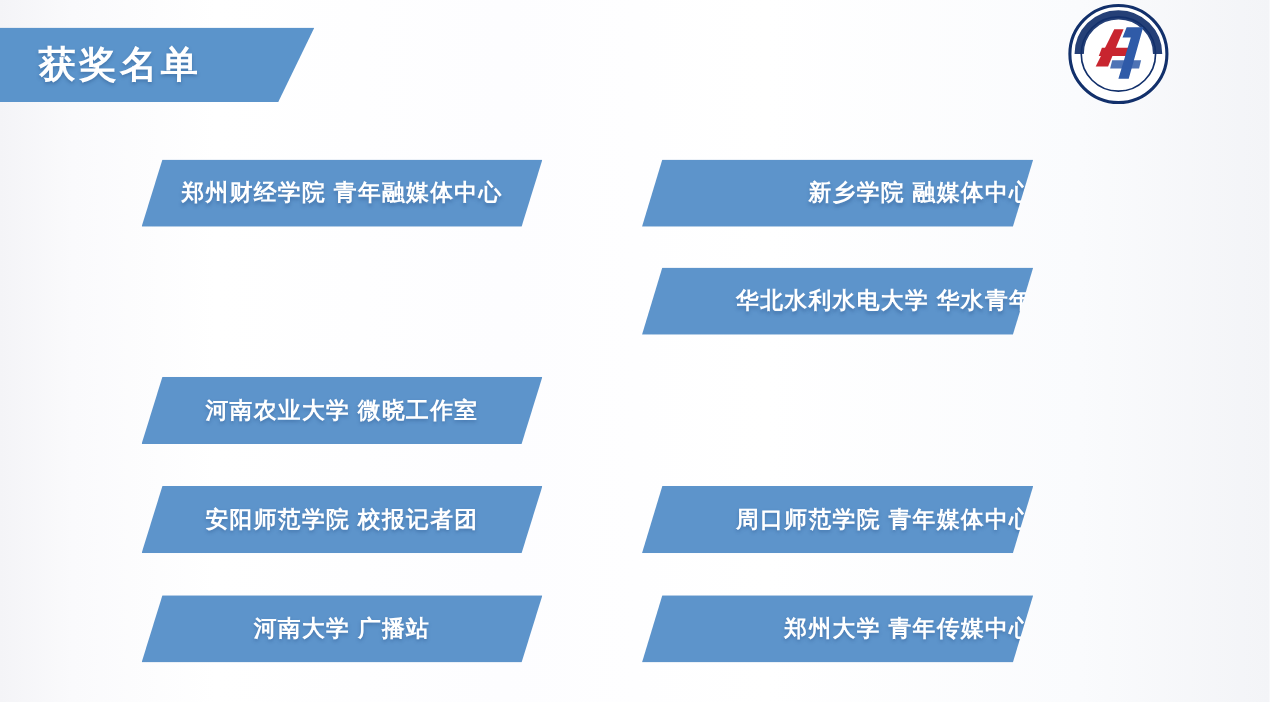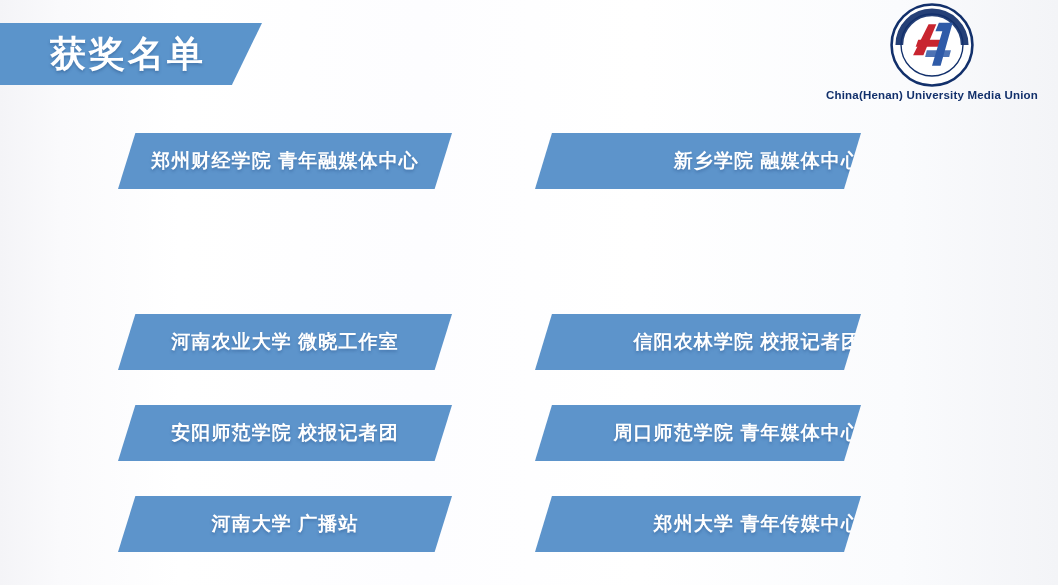--- a/index.html
+++ b/index.html
@@ -35,24 +35,24 @@
     width: 262px;
     height: 62px;
     background: #5b94cb;
     clip-path: polygon(0 0, 100% 0, 88.5% 100%, 0 100%);
     display: flex;
     align-items: center;
     box-shadow: 0 2px 5px rgba(120,140,170,0.18);
   }
   #title-banner-text {
     color: #ffffff;
-    font-size: 36px;
+    font-size: 31px;
     font-weight: bold;
     letter-spacing: 3px;
-    margin-left: 50px;
+    margin-left: 32px;
     text-shadow: 0 2px 3px rgba(40,80,130,0.45);
     white-space: nowrap;
   }
 
   
   #logo-block {
     right: 4px;
     top: 2px;
     width: 244px;
     display: flex;
@@ -131,38 +131,37 @@
       <circle cx="50" cy="50" r="36" fill="#ffffff" stroke="#12306b" stroke-width="1.6"></circle>
       <path d="M12 50 A38 38 0 0 1 88 50" fill="none" stroke="#12306b" stroke-width="9" stroke-opacity="0.92"></path>
       <path d="M50 4 A46 46 0 0 1 50 96" fill="none" stroke="#12306b" stroke-width="0"></path>
 
       <path d="M28 62 L46 26 L55 26 L40 62 Z" fill="#c8252f"></path>
       <path d="M34 44 L66 44 L63 52 L31 52 Z" fill="#c8252f"></path>
       <path d="M58 24 L74 24 L60 74 L50 74 L62 34 L54 34 Z" fill="#2f5ba8"></path>
       <path d="M44 56 L72 56 L70 64 L42 64 Z" fill="#2f5ba8" opacity="0.85"></path>
     </svg>
   </div>
-  <div id="logo-en-text">China(Henan) University Media Union</div>
 </div>
 
 <div class="layer" id="award-grid">
 
   <div class="award-badge col-left row-0">
     <span class="award-badge-label">郑州财经学院  青年融媒体中心</span>
   </div>
   <div class="award-badge col-right row-0">
     <span class="award-badge-label">新乡学院  融媒体中心</span>
   </div>
 
+  <div class="award-badge col-right row-1">
+    <span class="award-badge-label">华北水利水电大学 华水青年</span>
+  </div>
 
   <div class="award-badge col-left row-2">
     <span class="award-badge-label">河南农业大学  微晓工作室</span>
-  </div>
-  <div class="award-badge col-right row-2">
-    <span class="award-badge-label">信阳农林学院 校报记者团</span>
   </div>
 
   <div class="award-badge col-left row-3">
     <span class="award-badge-label">安阳师范学院 校报记者团</span>
   </div>
   <div class="award-badge col-right row-3">
     <span class="award-badge-label">周口师范学院 青年媒体中心</span>
   </div>
 
   <div class="award-badge col-left row-4">

